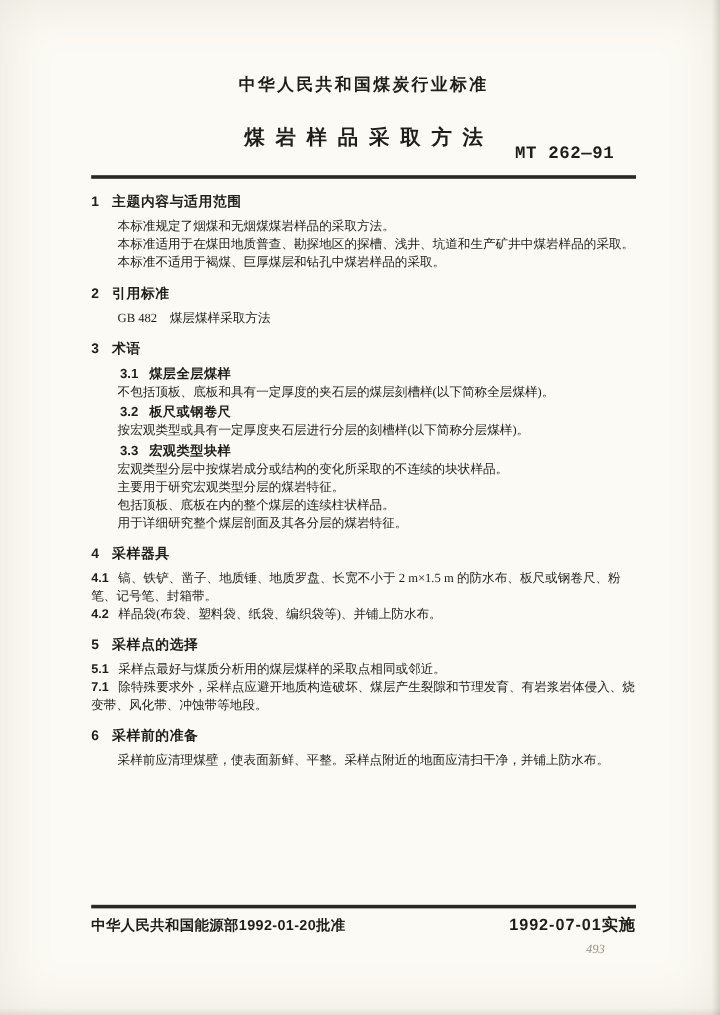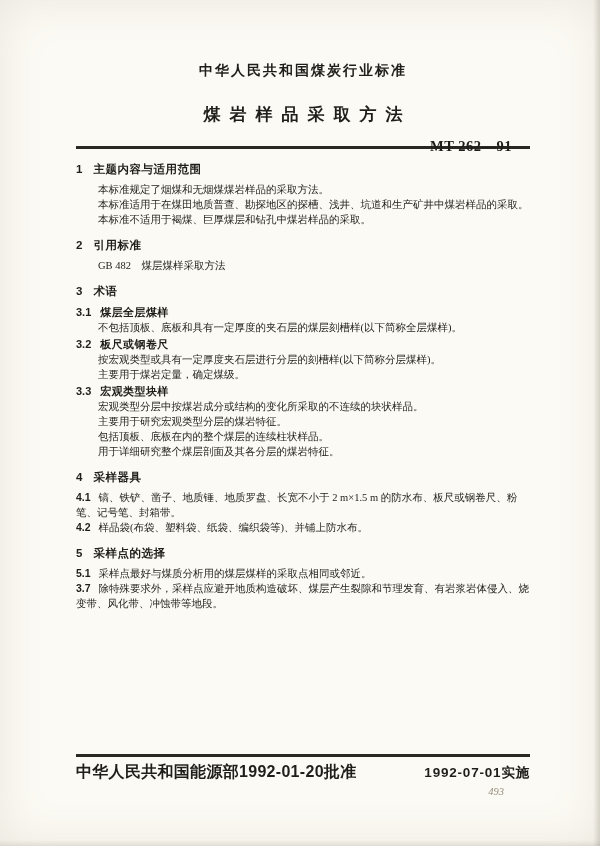--- a/index.html
+++ b/index.html
@@ -35,23 +35,23 @@
   .hdr-category {
     margin: 0; padding-top: 60px;
     text-align: center;
     font-family: "Liberation Sans", "DejaVu Sans", sans-serif;
     font-weight: bold;
     font-size: 14px; line-height: 20px;
     letter-spacing: 2px;
   }
   .std-number {
     position: absolute; top: 121px; right: 88px;
-    font-family: Liberation Serif, serif;
+    font-family: Liberation Mono, monospace;
     font-weight: bold;
-    font-size: 14.5px; letter-spacing: .5px; margin-top: 17px;
+    font-size: 14.5px; letter-spacing: .5px;
   }
   .doc-title {
     margin: 24px 0 0 9px;
     text-align: center;
     font-family: "Liberation Sans", "DejaVu Sans", sans-serif;
     font-weight: bold;
     font-size: 17px; line-height: 22px;
     letter-spacing: 9px;
   }
   .hdr-rule { margin-top: 20px; height: 2.5px; background: #2a2822; }
@@ -66,21 +66,21 @@
     letter-spacing: .5px;
   }
   .sec-h .num { margin-right: 11px; letter-spacing: 0; }
   .sub-h {
     margin: 1px 0 0;
     font-family: "Liberation Sans", "DejaVu Sans", sans-serif;
     font-weight: bold;
     font-size: 11px; line-height: 16px;
     letter-spacing: .4px;
   }
-  .sub-h .num { margin-right: 9px; letter-spacing: 0; }
+  .sub-h .num { margin-right: 9px; letter-spacing: 0; margin-left: 24px; }
   .para {
     margin: 0;
     font-size: 10.5px; line-height: 15px;
     text-indent: 22px;
     letter-spacing: 0;
   }
   .clause {
     margin: 0;
     font-size: 10.5px; line-height: 15px;
   }
@@ -94,21 +94,21 @@
   .footer-rule {
     position: absolute; left: 76px; right: 70px; top: 754px;
     height: 2.5px; background: #2a2822;
   }
   .footer-row {
     position: absolute; left: 76px; right: 70px; top: 762px;
     display: flex; justify-content: space-between; align-items: baseline;
     font-family: "Liberation Sans", "DejaVu Sans", sans-serif;
     font-weight: bold;
   }
-  .footer-approval { font-size: 16px; letter-spacing: .3px; }
+  .footer-approval { font-size: 12px; letter-spacing: .3px; }
   .footer-impl { font-size: 13.5px; letter-spacing: .8px; text-align: center; }
   .page-number {
     position: absolute; top: 786px; right: 96px;
     font-size: 10.5px; color: #97907e;
     font-style: italic;
   }
 </style>
 </head>
 <body>
 
@@ -140,21 +140,20 @@
         <h2 class="sec-h"><span class="num">3</span><span>术语</span></h2>
 
         <div>
           <h3 class="sub-h"><span class="num">3.1</span><span>煤层全层煤样</span></h3>
           <p class="para">不包括顶板、底板和具有一定厚度的夹石层的煤层刻槽样(以下简称全层煤样)。</p>
         </div>
 
         <div>
           <h3 class="sub-h"><span class="num">3.2</span><span>板尺或钢卷尺</span></h3>
           <p class="para">按宏观类型或具有一定厚度夹石层进行分层的刻槽样(以下简称分层煤样)。</p>
-          <p class="para">主要用于煤岩定量，确定煤级。</p>
         </div>
 
         <div>
           <h3 class="sub-h"><span class="num">3.3</span><span>宏观类型块样</span></h3>
           <p class="para">宏观类型分层中按煤岩成分或结构的变化所采取的不连续的块状样品。</p>
           <p class="para">主要用于研究宏观类型分层的煤岩特征。</p>
         </div>
 
         <div>
           <p class="para">包括顶板、底板在内的整个煤层的连续柱状样品。</p>
@@ -164,23 +163,27 @@
 
       <section>
         <h2 class="sec-h"><span class="num">4</span><span>采样器具</span></h2>
         <p class="clause"><span class="num">4.1</span><span>镐、铁铲、凿子、地质锤、地质罗盘、长宽不小于 2 m×1.5 m 的防水布、板尺或钢卷尺、粉笔、记号笔、封箱带。</span></p>
         <p class="clause"><span class="num">4.2</span><span>样品袋(布袋、塑料袋、纸袋、编织袋等)、并铺上防水布。</span></p>
       </section>
 
       <section>
         <h2 class="sec-h"><span class="num">5</span><span>采样点的选择</span></h2>
         <p class="clause"><span class="num">5.1</span><span>采样点最好与煤质分析用的煤层煤样的采取点相同或邻近。</span></p>
-        <p class="clause"><span class="num">3.7</span><span>除特殊要求外，采样点应避开地质构造破坏、煤层产生裂隙和节理发育、有岩浆岩体侵入、烧变带、风化带、冲蚀带等地段。</span></p>
+        <p class="clause"><span class="num">7.1</span><span>除特殊要求外，采样点应避开地质构造破坏、煤层产生裂隙和节理发育、有岩浆岩体侵入、烧变带、风化带、冲蚀带等地段。</span></p>
       </section>
 
+      <section>
+        <h2 class="sec-h"><span class="num">6</span><span>采样前的准备</span></h2>
+        <p class="para">采样前应清理煤壁，使表面新鲜、平整。采样点附近的地面应清扫干净，并铺上防水布。</p>
+      </section>
 
     </div>
   </div>
 
   <div class="footer-rule"></div>
   <div class="footer-row">
     <span class="footer-approval">中华人民共和国能源部1992-01-20批准</span>
     <span class="footer-impl">1992-07-01实施</span>
   </div>
   <div class="page-number">493</div>

